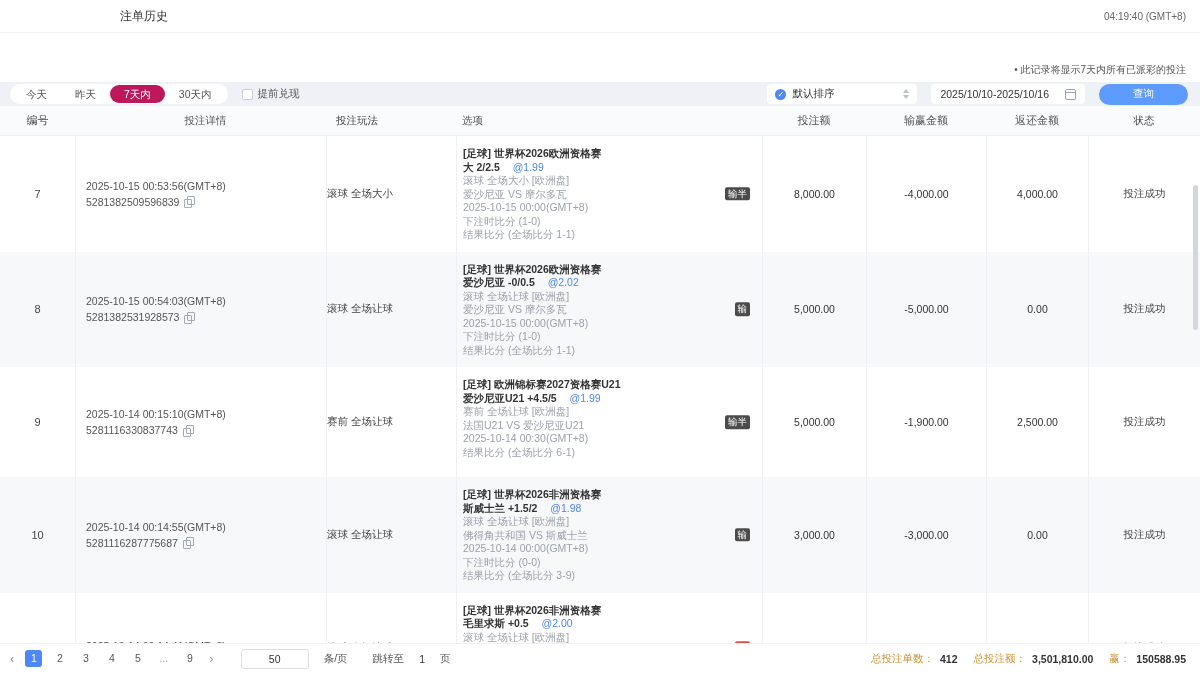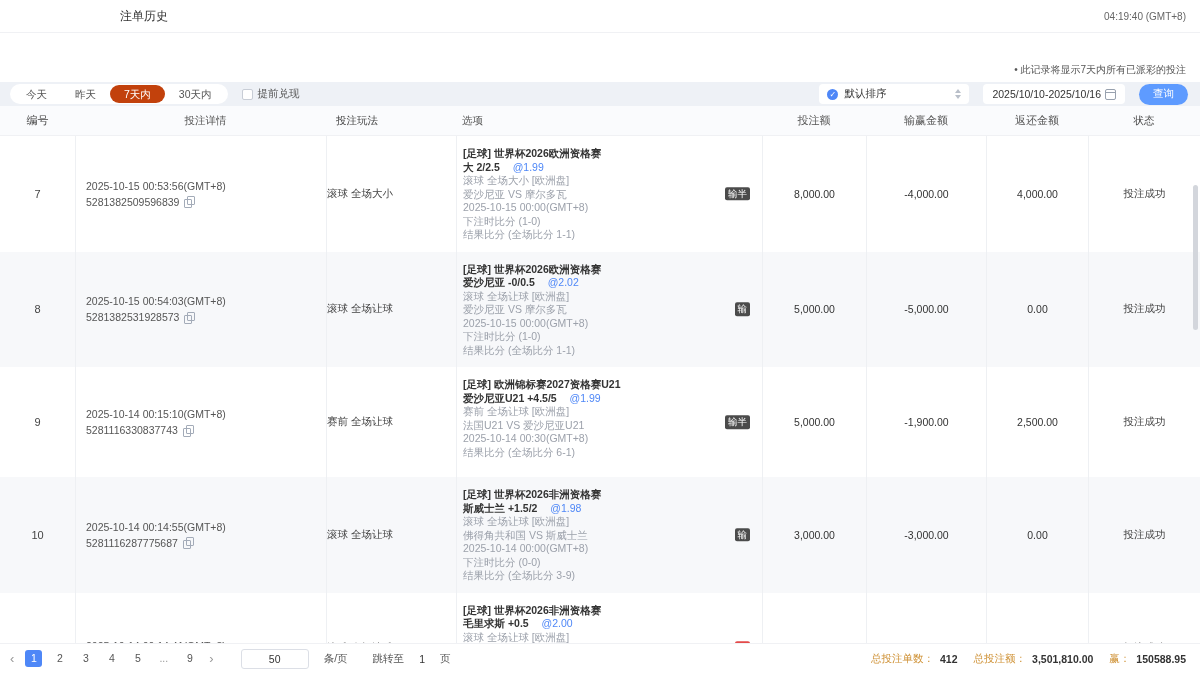--- a/index.html
+++ b/index.html
@@ -23,34 +23,34 @@
   .sub-tabs { display:flex; align-items:center; gap:26px; padding-left:16px; height:100%; }
   .stab { font-size:11px; color:#666; cursor:pointer; position:relative; height:100%; display:flex; align-items:center; }
   .stab.active { color:#4e87f7; }
   .stab.active::after { content:""; position:absolute; left:14px; right:14px; bottom:0; height:2px; background:#4e87f7; border-radius:1px; }
   .note { font-size:10px; color:#555; margin-right:14px; }
 
   
   .filter-bar { height:24px; background:#eef1f6; display:flex; align-items:center; padding:0 12px 0 10px; gap:14px; }
   .pill-group { background:#fff; border-radius:12px; height:20px; display:flex; align-items:center; padding:0 2px; }
   .pill { font-size:10.5px; color:#555; padding:0 14px; height:18px; line-height:18px; border-radius:10px; cursor:pointer; }
-  .pill.active { background:#c2410c; color:#fff; }
+  .pill.active { background:#be185d; color:#fff; }
   .checkbox-wrap { display:flex; align-items:center; gap:5px; font-size:10.5px; color:#555; cursor:pointer; }
   .checkbox { width:11px; height:11px; background:#fff; border:1px solid #c8cdd6; border-radius:2px; display:inline-block; }
   .spacer { flex:1; }
   .sort-select { background:#fff; border-radius:4px; height:20px; width:150px; display:flex; align-items:center; gap:6px; padding:0 8px; font-size:10.5px; color:#333; cursor:pointer; }
   .check-circle { width:11px; height:11px; border-radius:50%; background:#4e87f7; color:#fff; font-size:8px; line-height:11px; text-align:center; flex:none; }
   .sort-arrows { margin-left:auto; display:flex; flex-direction:column; gap:2px; }
   .sort-arrows i { display:block; width:0; height:0; border-left:3px solid transparent; border-right:3px solid transparent; }
   .sort-arrows .up { border-bottom:4px solid #b9bfc9; }
   .sort-arrows .dn { border-top:4px solid #b9bfc9; }
-  .date-range { background:#fff; border-radius:4px; height:20px; display:flex; align-items:center; gap:4px; padding:0 9px; font-size:10.5px; color:#333; cursor:pointer; }
+  .date-range { background:#fff; border-radius:4px; height:20px; display:flex; align-items:center; gap:16px; padding:0 9px; font-size:10.5px; color:#333; cursor:pointer; }
   .cal-icon { width:11px; height:11px; border:1px solid #98a1ae; border-radius:2px; position:relative; display:inline-block; }
   .cal-icon::before { content:""; position:absolute; top:2px; left:0; right:0; border-top:1px solid #98a1ae; }
-  .query-btn { background:#5e9bff; color:#fff; border:none; border-radius:11px; height:21px; padding:0 14px; font-size:10.5px; cursor:pointer; font-family:inherit; }
+  .query-btn { background:#5e9bff; color:#fff; border:none; border-radius:11px; height:21px; padding:0 34px; font-size:10.5px; cursor:pointer; font-family:inherit; }
 
   
   .thead { height:30px; background:#fafbfd; display:flex; align-items:center; border-bottom:1px solid #f0f1f4; font-size:11px; color:#555; }
   .tbody { height:507px; overflow:hidden; position:relative; }
   .trow { display:flex; align-items:stretch; background:#fff; }
   .trow:nth-child(even) { background:#f7f8fa; }
   .trow:nth-child(1) { min-height:108px; }
   .trow:nth-child(2) { min-height:115px; }
   .trow:nth-child(3) { min-height:110px; }
   .trow:nth-child(4) { min-height:115px; }

